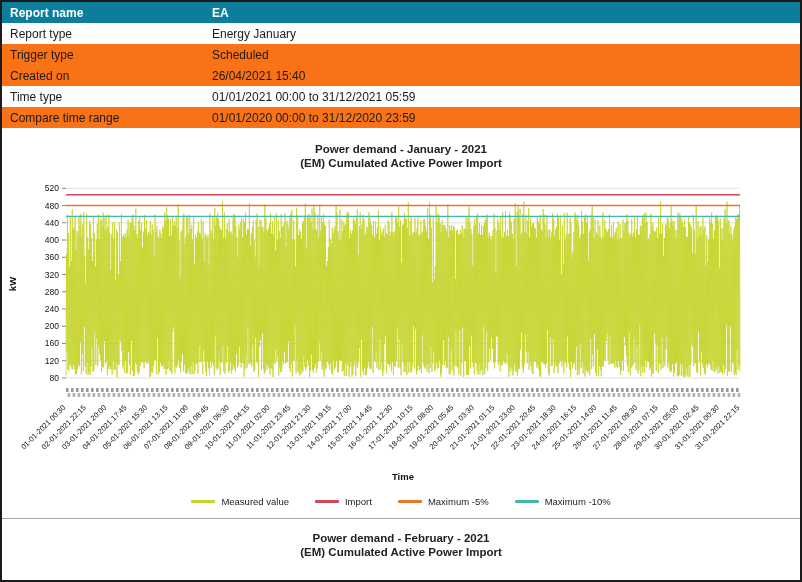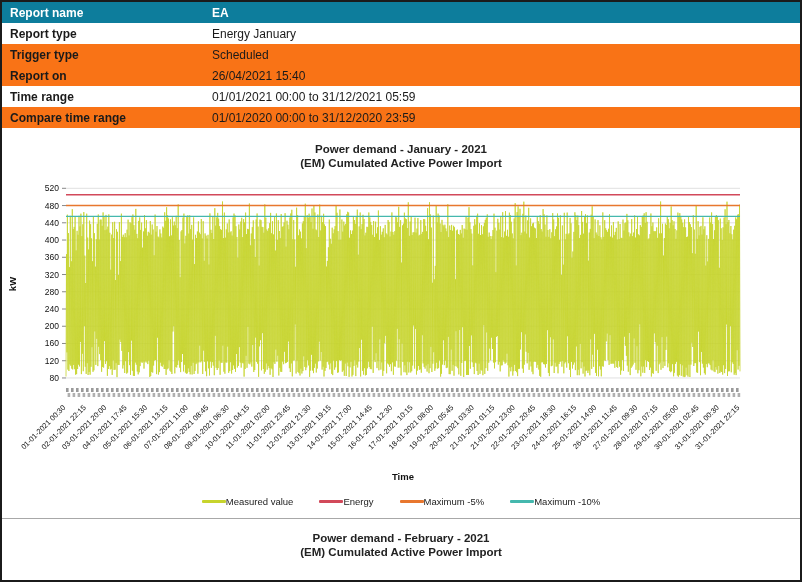--- a/index.html
+++ b/index.html
@@ -4,33 +4,33 @@
 <style>
   html,body{margin:0;padding:0;}
   body{
     width:802px;height:582px;box-sizing:border-box;
     border:2px solid #1b1b1b;background:#ffffff;overflow:hidden;
     font-family:"Liberation Sans", sans-serif;color:#1a1a1a;
   }
   
   .report-table{width:100%;border-collapse:collapse;font-size:12px;table-layout:fixed;}
   .report-table td{padding:2px 8px;height:17px;vertical-align:middle;overflow:hidden;white-space:nowrap;}
-  .report-table td.lbl{width:186px;font-weight:bold;}
+  .report-table td.lbl{width:186px;font-weight:normal;}
   .report-table tr.hdr td{background:var(--header-bg,#0d7d9c);color:#ffffff;font-weight:bold;}
   .report-table tr.r0 td{background:#ffffff;}
   .report-table tr.r1 td{background:#f97316;}
   
   .chart-title{ text-align:center;font-weight:bold;font-size:11.5px;line-height:14px;color:#222;margin-top:12px; }
   .chart-title.first{margin-top:14px;}
   .chart-title .sub{font-weight:bold;}
   
   #chart-svg{display:block;margin-top:6px;}
   
   .legend{display:flex;justify-content:center;align-items:center;gap:26px;height:18px;font-size:9.5px;color:#222;}
-  .legend-item{display:flex;align-items:center;}
+  .legend-item{display:flex;align-items:center;gap:6px;}
   .legend-swatch{display:inline-block;width:24px;height:3px;border-radius:1px;}
   
   .divider{border-top:1px solid #a8a8a8;margin:8px 0 6px 0;}
 </style>
 </head>
 <body>
 
 <table class="report-table">
   <tbody>
     <tr class="hdr">
@@ -39,25 +39,25 @@
     </tr>
     <tr class="r0">
       <td class="lbl">Report type</td>
       <td>Energy January</td>
     </tr>
     <tr class="r1">
       <td class="lbl">Trigger type</td>
       <td>Scheduled</td>
     </tr>
     <tr class="r1">
-      <td class="lbl">Report on</td>
+      <td class="lbl">Created on</td>
       <td>26/04/2021 15:40</td>
     </tr>
     <tr class="r0">
-      <td class="lbl">Time range</td>
+      <td class="lbl">Time type</td>
       <td>01/01/2021 00:00 to 31/12/2021 05:59</td>
     </tr>
     <tr class="r1">
       <td class="lbl">Compare time range</td>
       <td>01/01/2020 00:00 to 31/12/2020 23:59</td>
     </tr>
   </tbody>
 </table>
 
 <div class="chart-title first">
@@ -420,21 +420,21 @@
     <text x="401" y="304" text-anchor="middle" font-size="9.5" font-weight="bold" fill="#111">Time</text>
   </svg>
 
 <div class="legend" id="legend">
     <span class="legend-item">
       <span class="legend-swatch" style="background: rgb(199, 212, 45);"></span>
       <span>Measured value</span>
     </span>
     <span class="legend-item">
       <span class="legend-swatch" style="background: rgb(210, 73, 90);"></span>
-      <span>Energy</span>
+      <span>Import</span>
     </span>
     <span class="legend-item">
       <span class="legend-swatch" style="background: rgb(232, 119, 46);"></span>
       <span>Maximum -5%</span>
     </span>
     <span class="legend-item">
       <span class="legend-swatch" style="background: rgb(69, 184, 174);"></span>
       <span>Maximum -10%</span>
     </span>
   </div>

